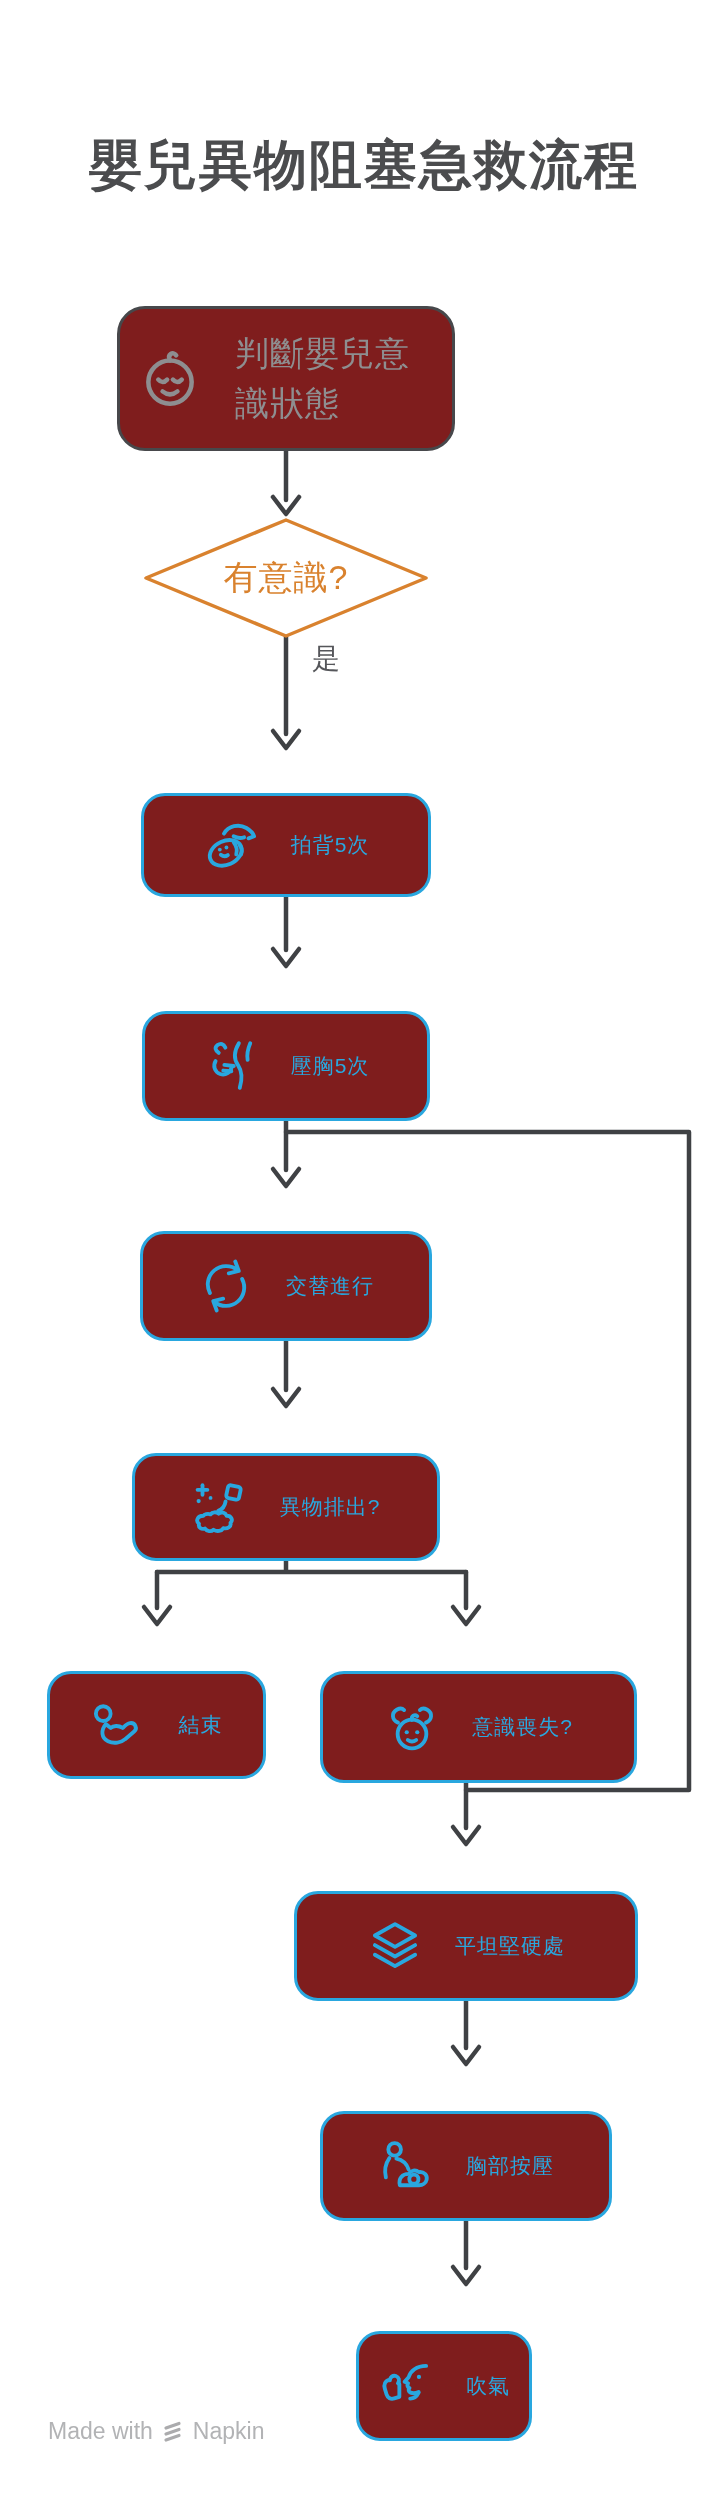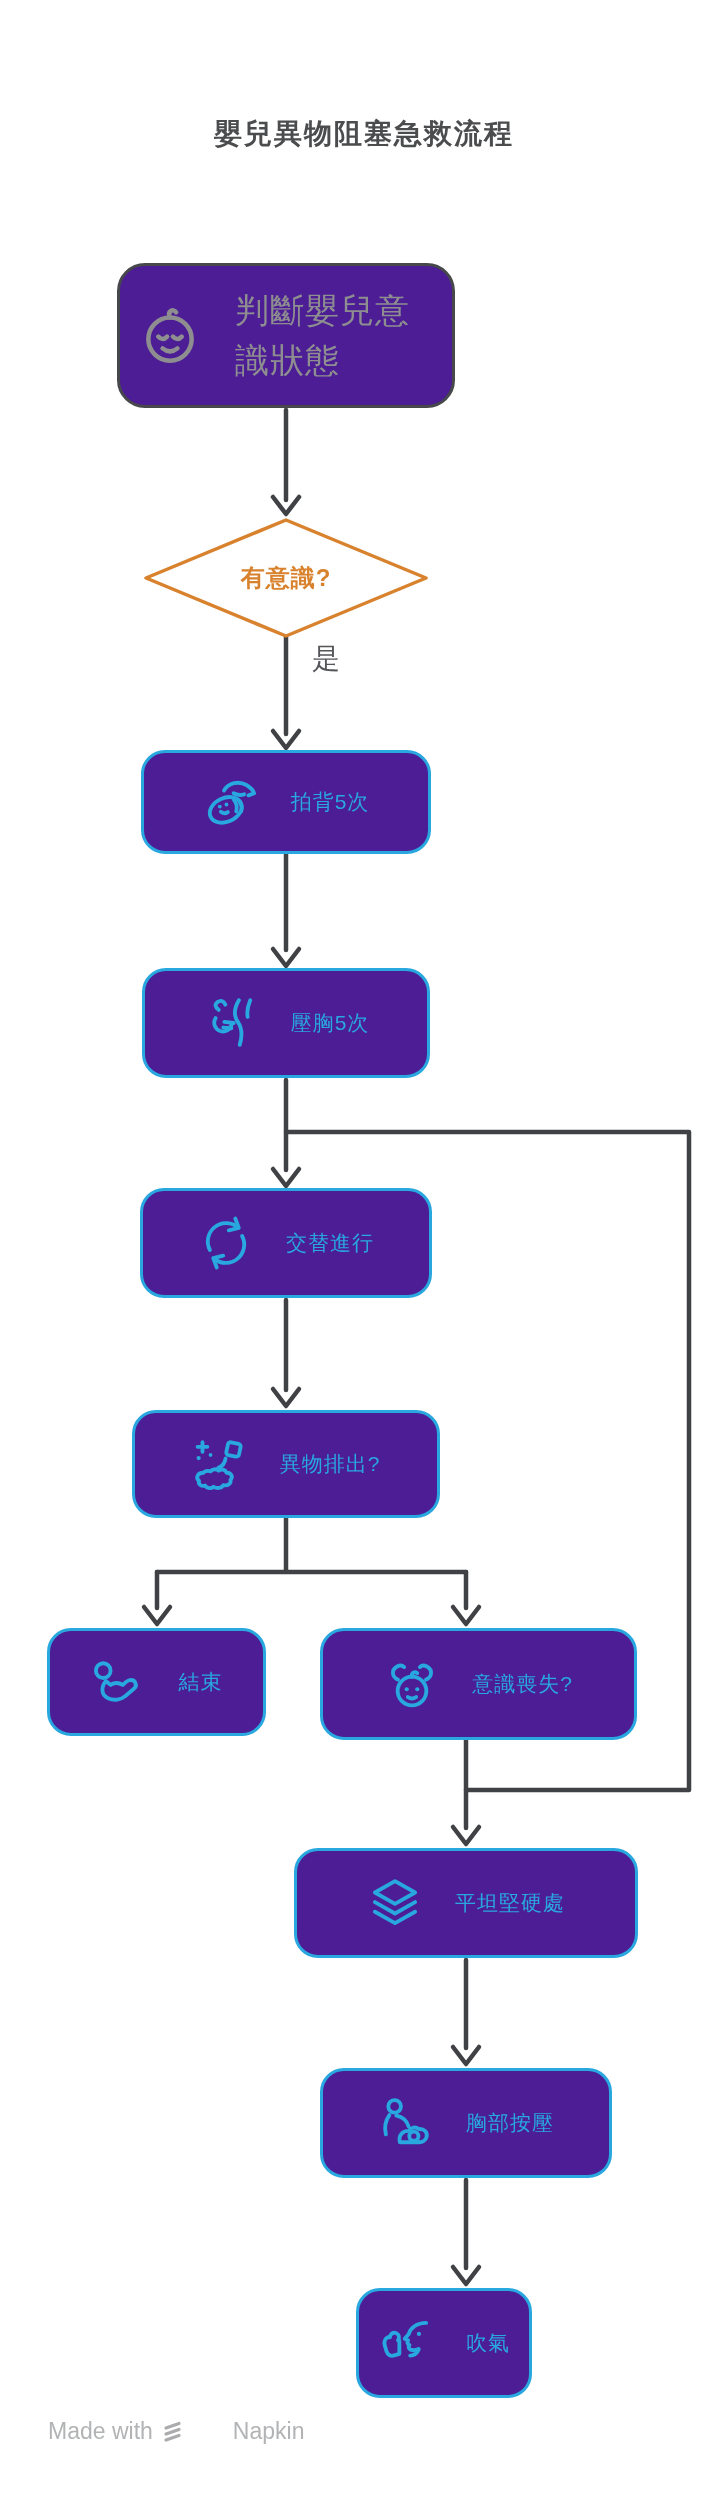--- a/index.html
+++ b/index.html
@@ -4,46 +4,46 @@
 <style>
   html,body{margin:0;padding:0;background:#fff;}
   .canvas{
     position:relative;width:728px;height:2494px;margin:0 auto;background:#fff;
     font-family:"Liberation Sans","DejaVu Sans",sans-serif;overflow:hidden;
   }
   .edges{position:absolute;left:0;top:0;width:728px;height:2494px;}
   .edge{fill:none;stroke:var(--line,#3F4144);stroke-width:4.5;stroke-linecap:round;stroke-linejoin:round;}
   .page-title{
     position:absolute;left:0;right:0;top:100px;text-align:center;
-    font-size:28px;line-height:1.1;font-weight:700;letter-spacing:2px;color:var(--title-color,#4B4C4E);
+    font-size:53px;line-height:1.1;font-weight:700;letter-spacing:2px;color:var(--title-color,#4B4C4E);
   }
   .node{
-    position:absolute;background:#4c1d95;box-sizing:border-box;
+    position:absolute;background:#7f1d1d;box-sizing:border-box;
     border:3.5px solid var(--blue,#29A7DF);border-radius:24px;
-    display:flex;align-items:center;justify-content:center;gap:32px;padding:0 12px;
+    display:flex;align-items:center;justify-content:center;gap:32px;padding:0 12px;margin-top:43px;
   }
   .node .label{color:var(--blue,#29A7DF);font-size:21px;font-weight:500;letter-spacing:1px;white-space:nowrap;}
   .node.start{border-color:var(--start-border,#47484B);border-radius:28px;}
   .node.start .label{color:var(--start-text,#8E8E90);font-size:34px;white-space:normal;width:200px;line-height:1.45;}
   .icon{flex:0 0 auto;width:56px;height:56px;color:var(--blue,#29A7DF);}
   .icon svg{width:100%;height:100%;display:block;fill:none;stroke:currentColor;stroke-width:2.2;stroke-linecap:round;stroke-linejoin:round;}
   .node.start .icon{width:66px;height:66px;color:var(--start-text,#8E8E90);}
   .diamond-wrap{position:absolute;left:136px;top:510px;width:300px;height:136px;}
   .diamond-wrap svg{position:absolute;inset:0;width:100%;height:100%;}
   .diamond-shape{fill:#fff;stroke:var(--orange,#D9822E);stroke-width:3.5;stroke-linejoin:round;}
   .diamond-label{
     position:absolute;inset:0;display:flex;align-items:center;justify-content:center;
-    color:var(--orange,#D9822E);font-size:24px;font-weight:700;letter-spacing:1px;
+    color:var(--orange,#D9822E);font-size:34px;font-weight:400;letter-spacing:1px;
   }
   .edge-label{position:absolute;left:312px;top:640px;font-size:28px;color:var(--label-color,#55565A);}
   .footer{
     position:absolute;left:48px;top:2418px;display:flex;align-items:center;gap:9px;
     color:var(--footer-color,#B2B3B5);font-size:23px;
   }
-  .footer .brand{font-weight:500;margin-left:40px;}
+  .footer .brand{font-weight:500;}
   .napkin-logo{width:22px;height:24px;}
   .napkin-logo svg{width:100%;height:100%;display:block;fill:none;stroke:#ABABAD;stroke-width:3.2;stroke-linecap:round;}
 </style>
 </head>
 <body>
 
 <div class="canvas">
 
   <svg class="edges" viewBox="0 0 728 2494">
     <g>

